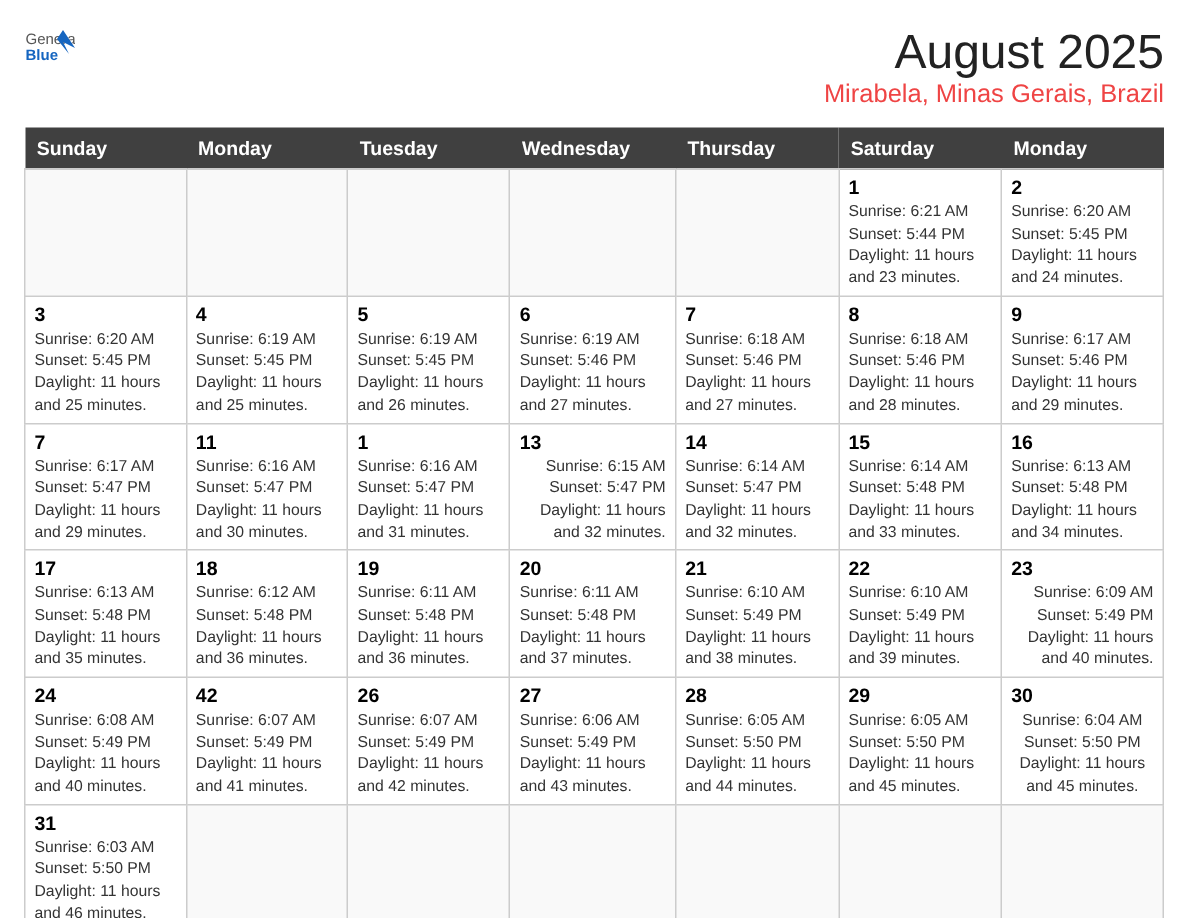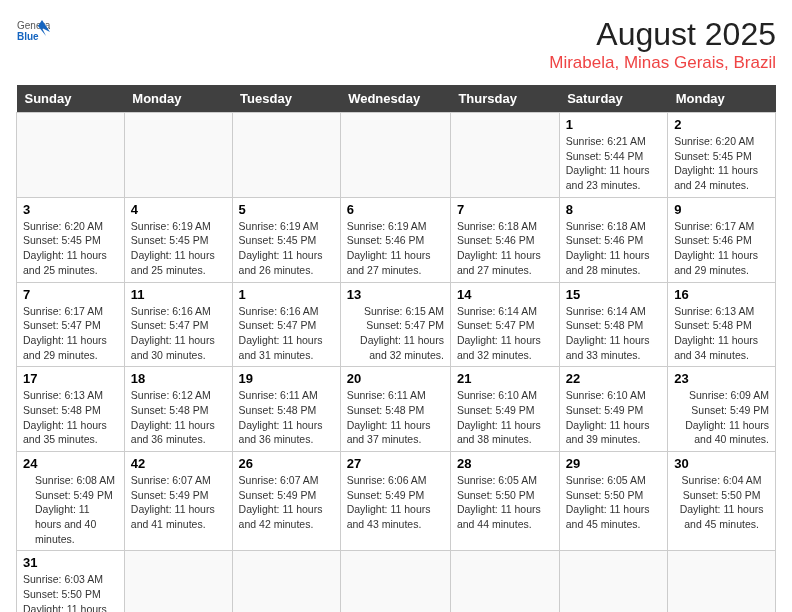--- a/index.html
+++ b/index.html
@@ -251,21 +251,21 @@
         <td>
           <div class="day-number">23</div>
           <div class="day-info" style="white-space: pre-line; text-align: right;">Sunrise: 6:09 AM
 Sunset: 5:49 PM
 Daylight: 11 hours and 40 minutes.</div>
         </td>
       </tr>
       <tr>
         <td>
           <div class="day-number">24</div>
-          <div class="day-info" style="white-space: pre-line; margin-left: 12px;">Sunrise: 6:08 AM
+          <div class="day-info" style="white-space: pre-line;">Sunrise: 6:08 AM
 Sunset: 5:49 PM
 Daylight: 11 hours and 40 minutes.</div>
         </td>
         <td>
           <div class="day-number">42</div>
           <div class="day-info" style="white-space: pre-line;">Sunrise: 6:07 AM
 Sunset: 5:49 PM
 Daylight: 11 hours and 41 minutes.</div>
         </td>
         <td>

